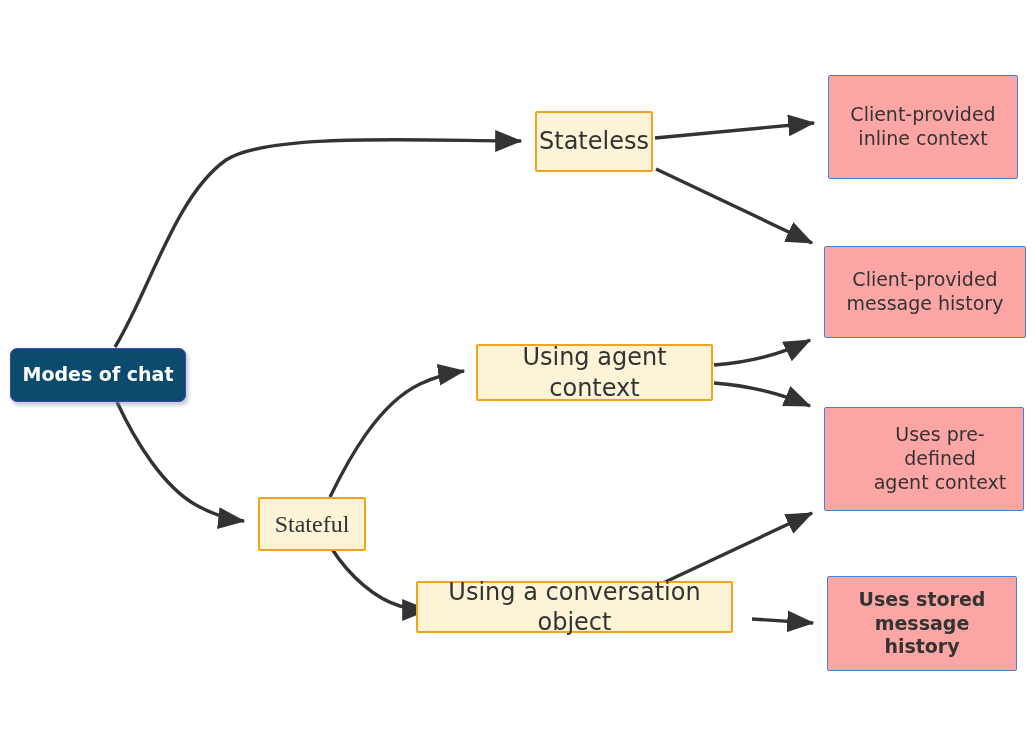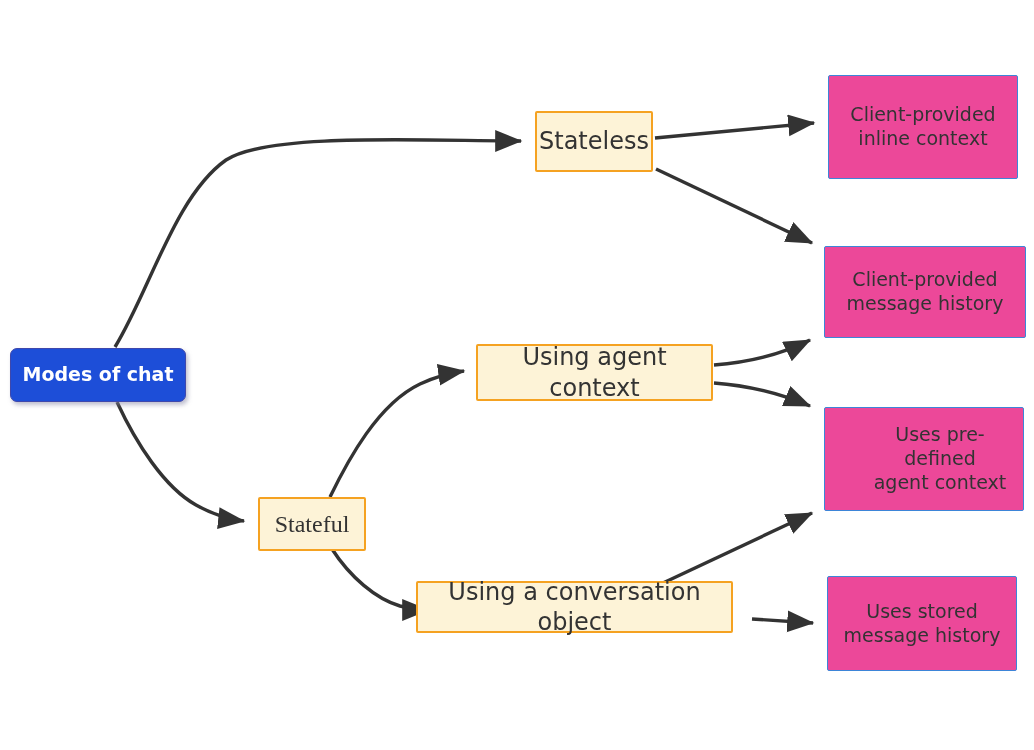--- a/index.html
+++ b/index.html
@@ -28,37 +28,37 @@
     position: absolute;
     box-sizing: border-box;
     display: flex;
     align-items: center;
     justify-content: center;
     text-align: center;
     line-height: 1.26;
     z-index: 2;
   }
   .node-root {
-    background: #1d4ed8;
+    background: #0c4a6e;
     border: 1px solid #3F48AC;
     border-radius: 7px;
     color: #ffffff;
     font-weight: bold;
     font-size: 19px;
     box-shadow: 2px 3px 4px rgba(140,140,170,0.55);
   }
   .node-mid {
     background: #FDF3D7;
     border: 2px solid #F5A221;
     border-radius: 2px;
     color: #333333;
     font-size: 24px;
   }
   .node-leaf {
-    background: #ec4899;
+    background: #fca5a5;
     border: 1.5px solid #3D85D8;
     border-radius: 2px;
     color: #333333;
     font-size: 19px;
   }
   .node-label {
     display: block;
     padding: 0 8px;
     white-space: pre-line;
   }
@@ -124,18 +124,18 @@
   <div class="node node-leaf" style="left:824px; top:246px; width:202px; height:92px;">
     <span class="node-label">Client-provided
 message history</span>
   </div>
 
   <div class="node node-leaf" style="left:824px; top:407px; width:200px; height:104px;padding-left:32px;">
     <span class="node-label">Uses pre-defined
 agent context</span>
   </div>
 
-  <div class="node node-leaf" style="left:827px; top:576px; width:190px; height:95px;">
+  <div class="node node-leaf" style="left:827px; top:576px; width:190px; height:95px;font-weight:bold;">
     <span class="node-label">Uses stored
 message history</span>
   </div>
 
 </div>
 
 </body></html>

